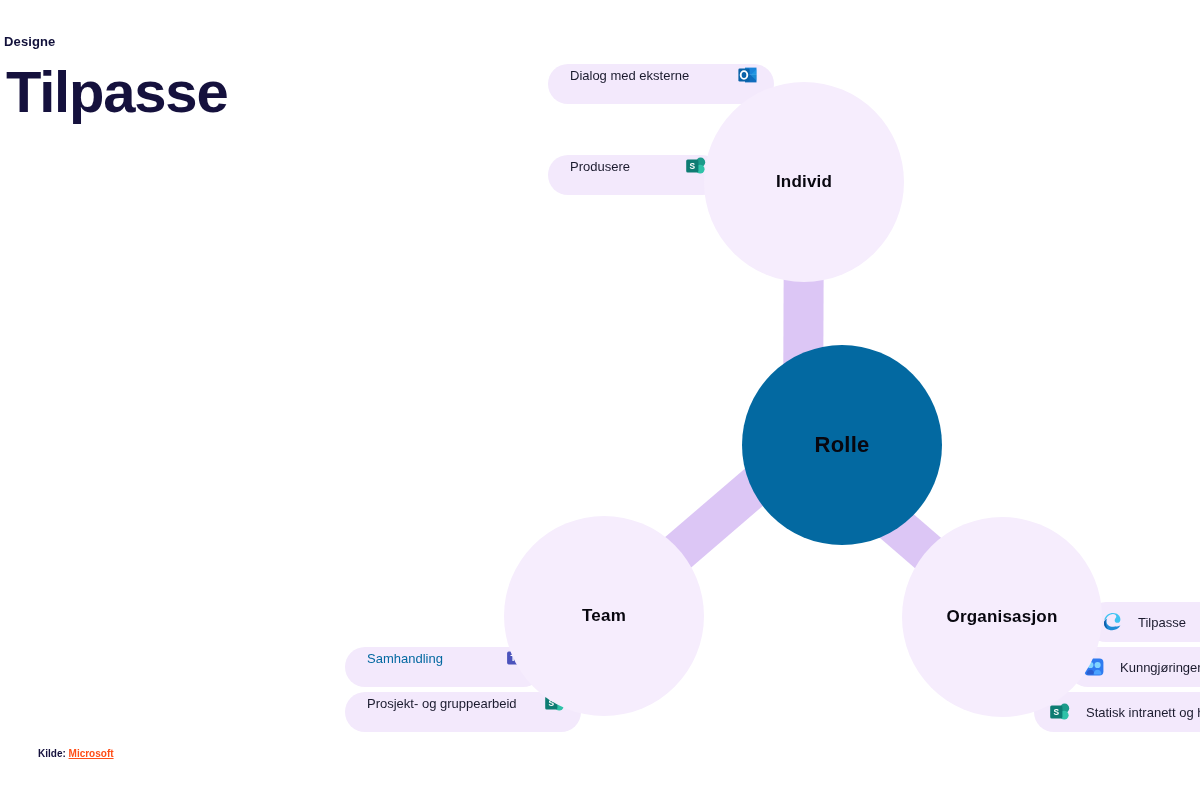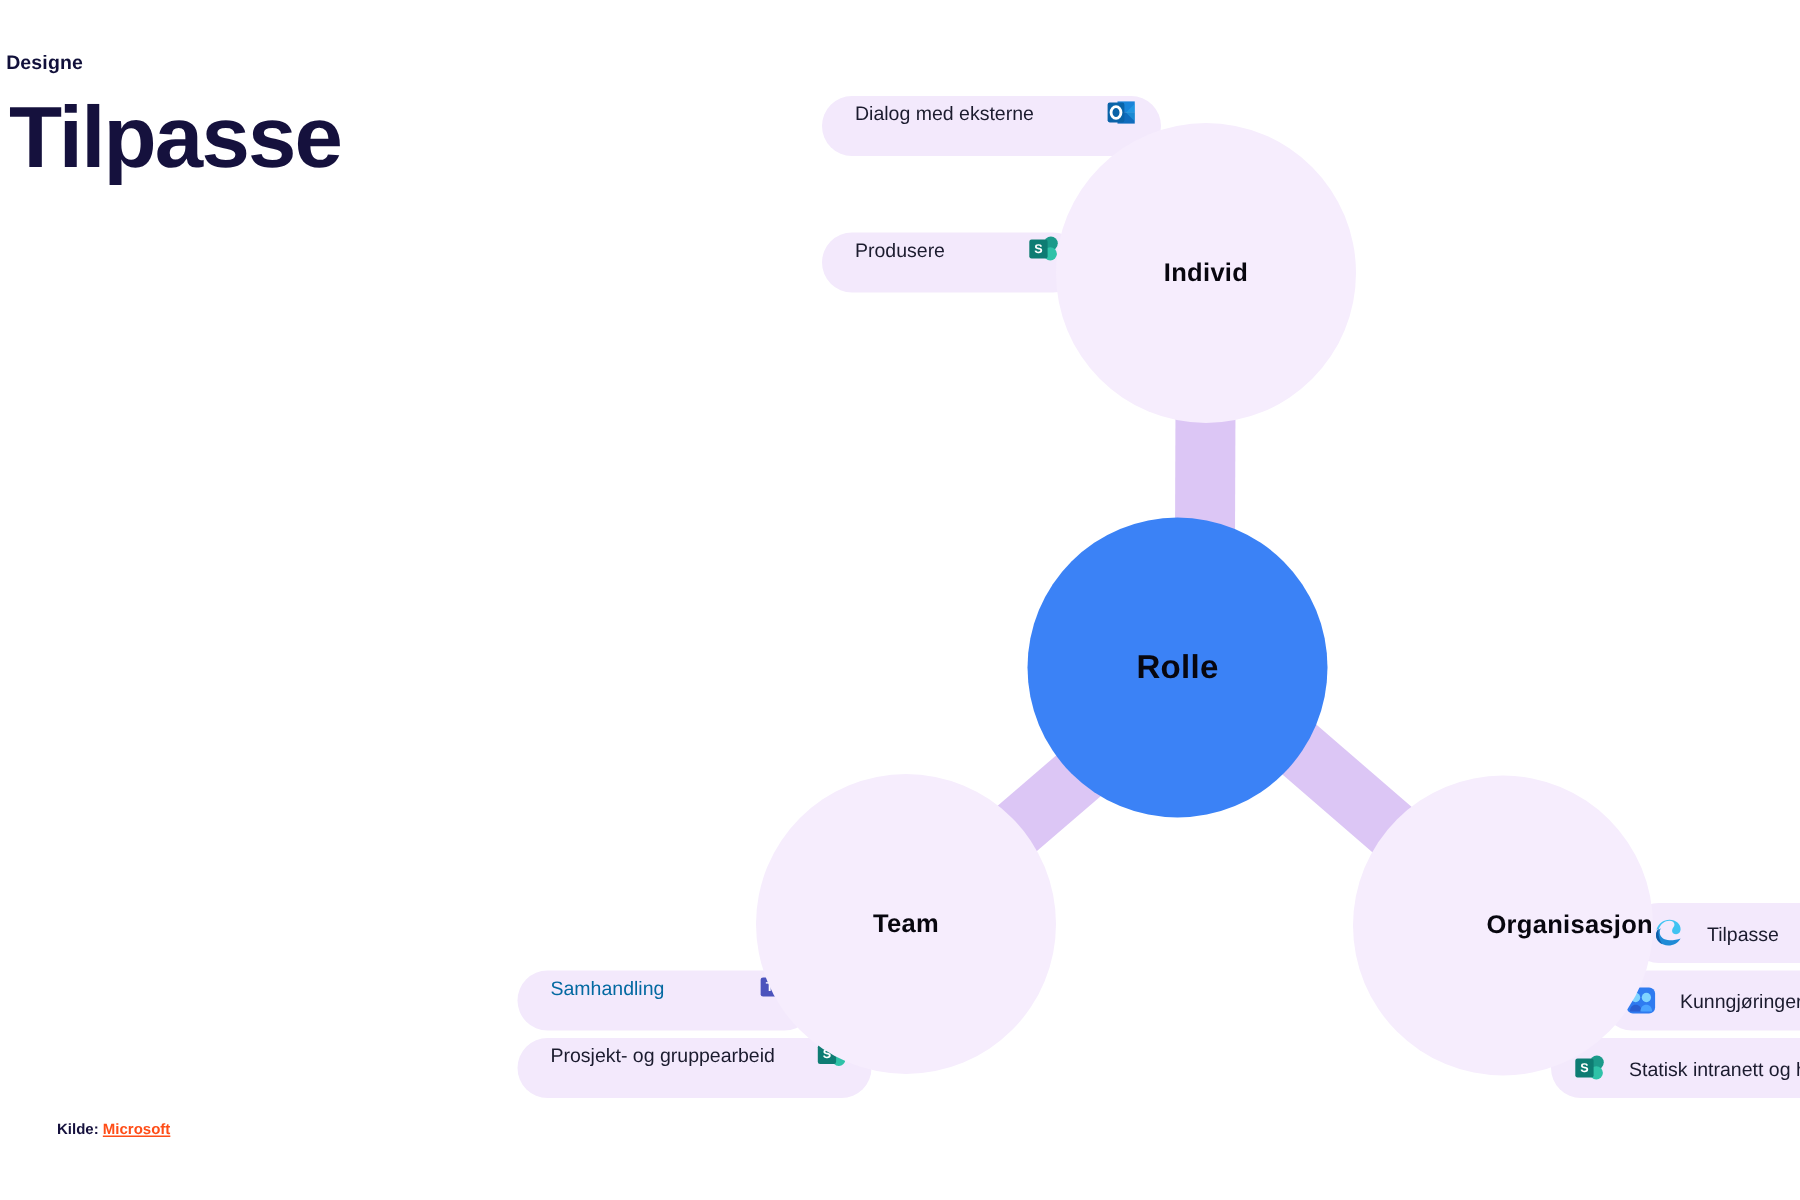--- a/index.html
+++ b/index.html
@@ -191,27 +191,27 @@
           <circle cx="16.6" cy="8.2" r="4.6" fill="#1b9a8a"></circle>
           <circle cx="16.2" cy="15.2" r="4.4" fill="#2fc2a8"></circle>
           <rect x="2.2" y="5.6" width="12.2" height="12.8" rx="1.5" fill="#0e7c73"></rect>
           <text x="8.3" y="14.6" font-family="Liberation Sans, sans-serif" font-size="8.4" font-weight="700" fill="#ffffff" text-anchor="middle">S</text>
         </svg>
         <span class="pill-label" style="color: rgb(27, 27, 46);">Statisk intranett og hå</span>
       </div>
       <div class="circle" style="left: 704px; top: 82px; width: 200px; height: 200px; background: rgb(246, 237, 253);">
         <span class="circle-label">Individ</span>
       </div>
-      <div class="circle center" style="left: 685px; top: 345px; width: 200px; height: 200px; background: #3b82f6;">
+      <div class="circle center" style="left: 742px; top: 345px; width: 200px; height: 200px; background: #0369a1;">
         <span class="circle-label">Rolle</span>
       </div>
       <div class="circle" style="left: 504px; top: 516px; width: 200px; height: 200px; background: rgb(246, 237, 253);">
         <span class="circle-label">Team</span>
       </div>
-      <div class="circle" style="left: 902px; top: 517px; width: 200px; height: 200px; background: rgb(246, 237, 253); justify-content: flex-end;">
+      <div class="circle" style="left: 902px; top: 517px; width: 200px; height: 200px; background: rgb(246, 237, 253);">
         <span class="circle-label">Organisasjon</span>
       </div>
     </div>
 
   <div class="source">
     <span>Kilde: </span><span class="src-link">Microsoft</span>
   </div>
 
 </div>
 

